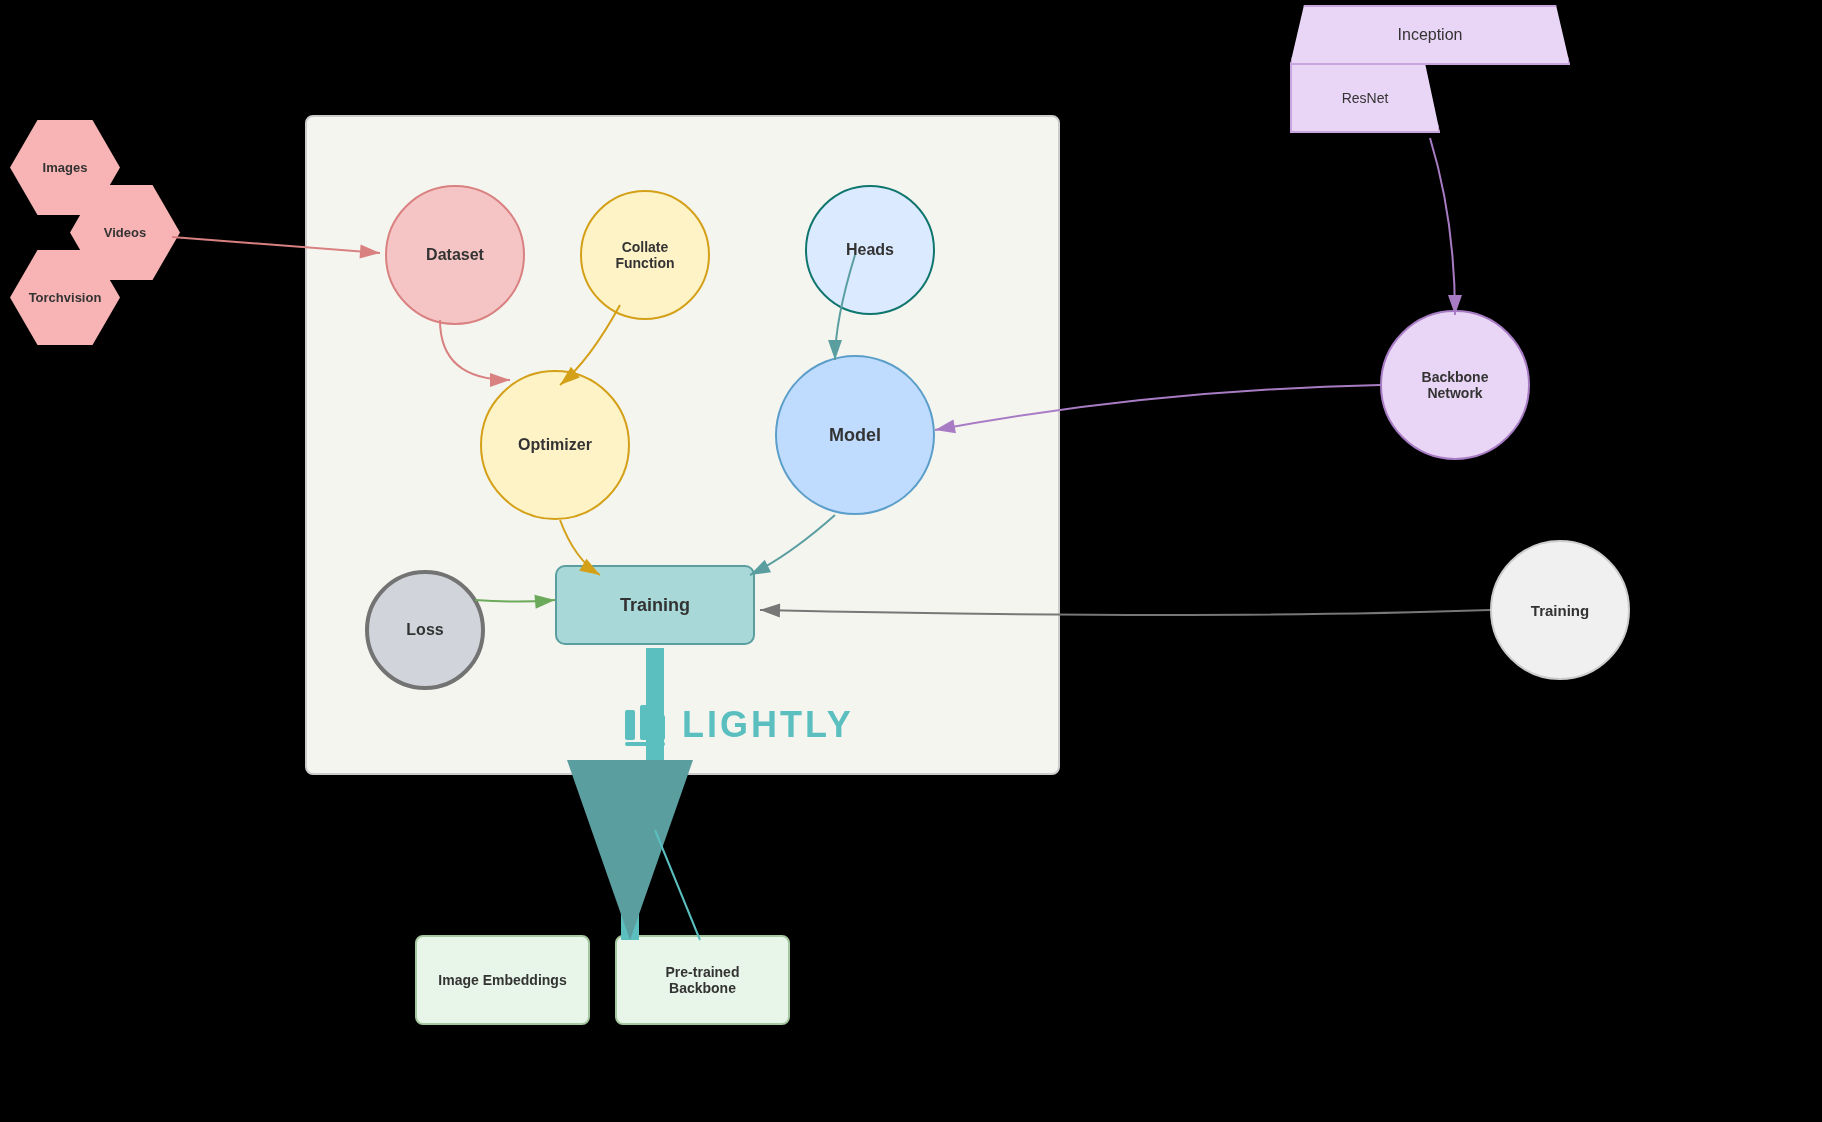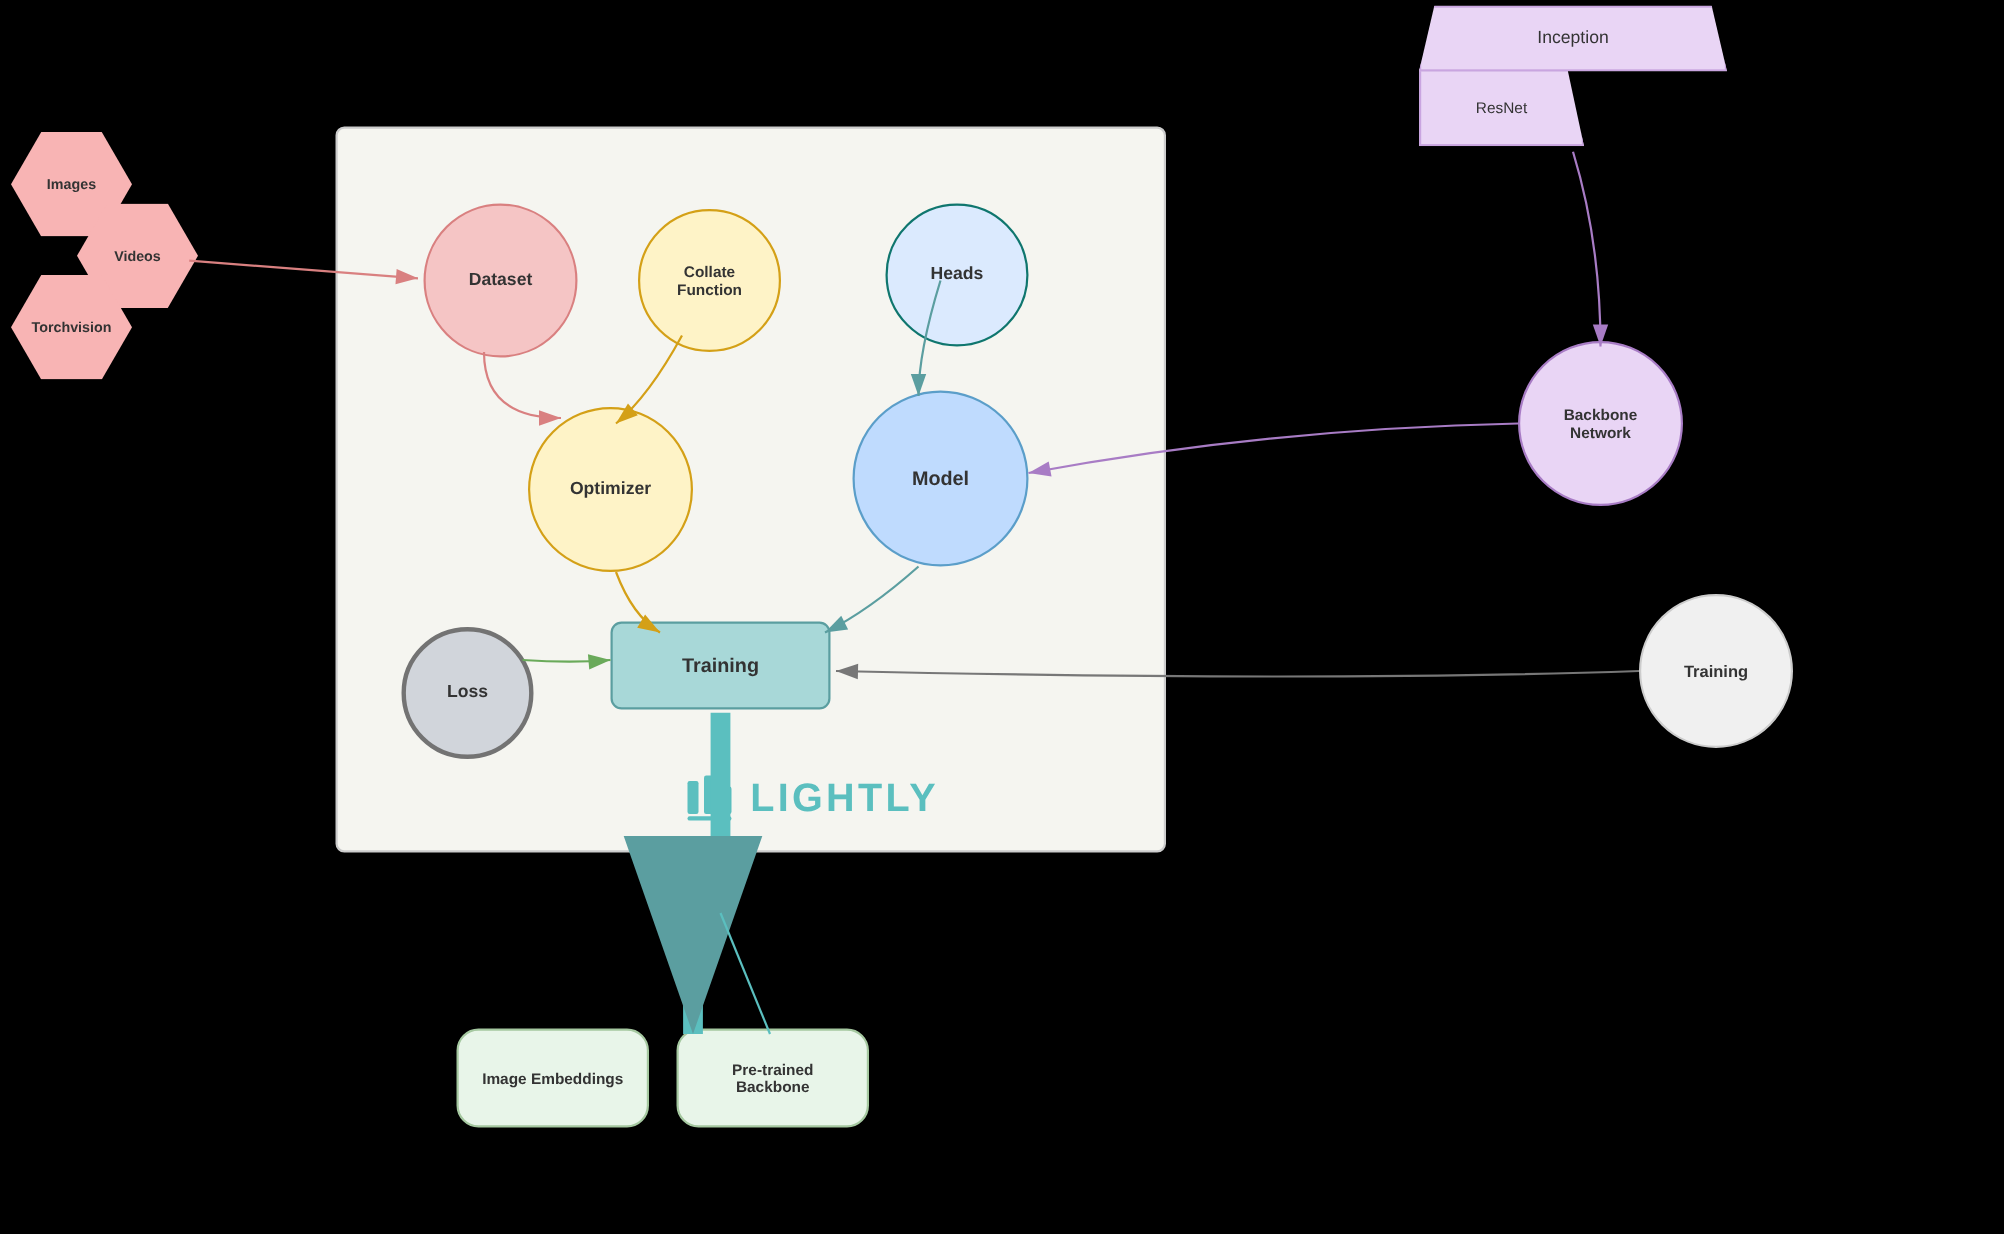--- a/index.html
+++ b/index.html
@@ -161,21 +161,21 @@
       font-weight: bold;
       color: #5bbfbf;
       letter-spacing: 3px;
     }
 
     
     .output-box {
       position: absolute;
       background: #e8f5e9;
       border: 2px solid #a5c8a0;
-      border-radius: 20px;
+      border-radius: 8px;
       display: flex;
       align-items: center;
       justify-content: center;
       font-weight: bold;
       font-size: 14px;
       color: #333;
       text-align: center;
       padding: 10px;
     }
 

